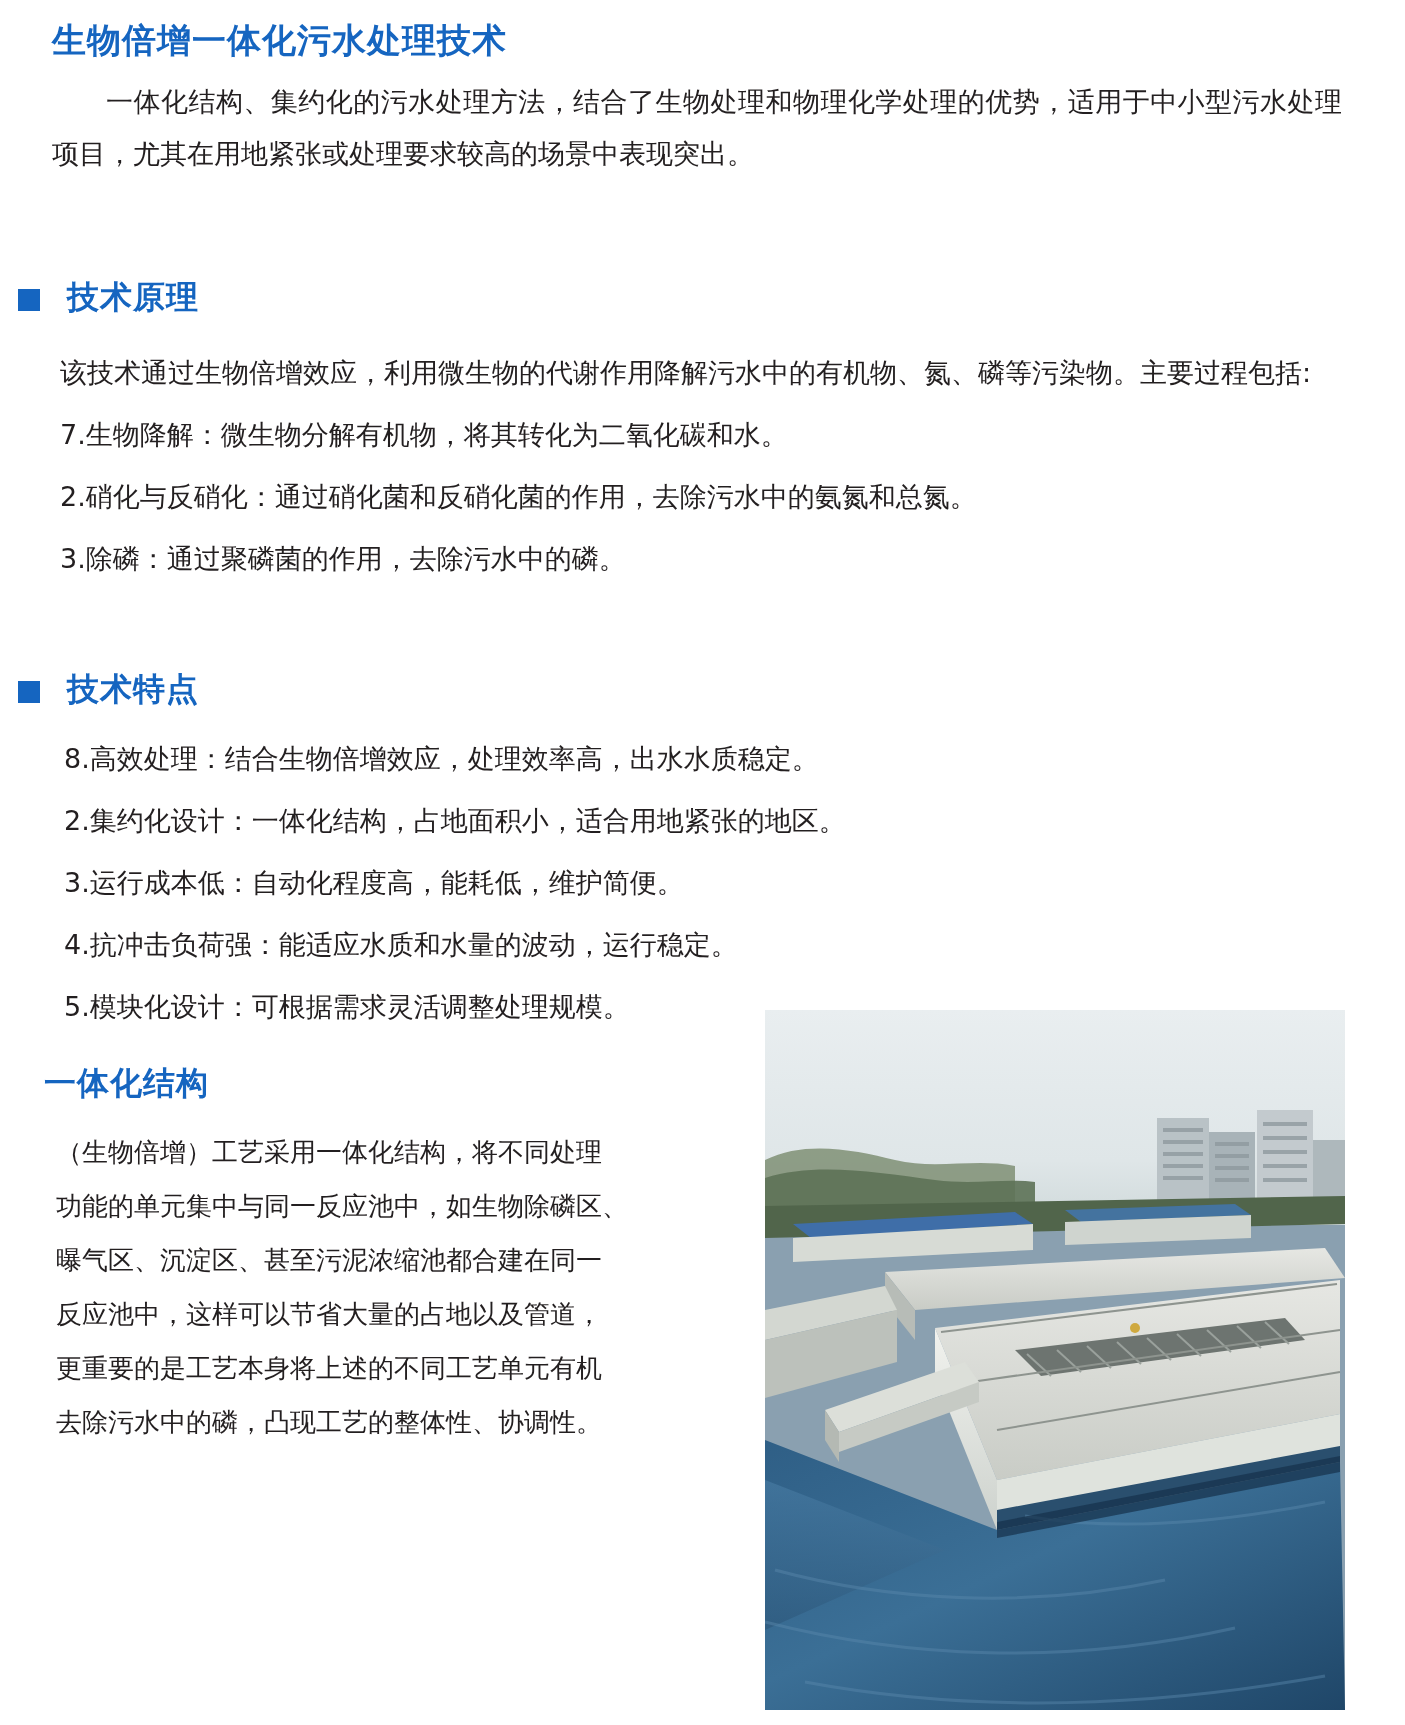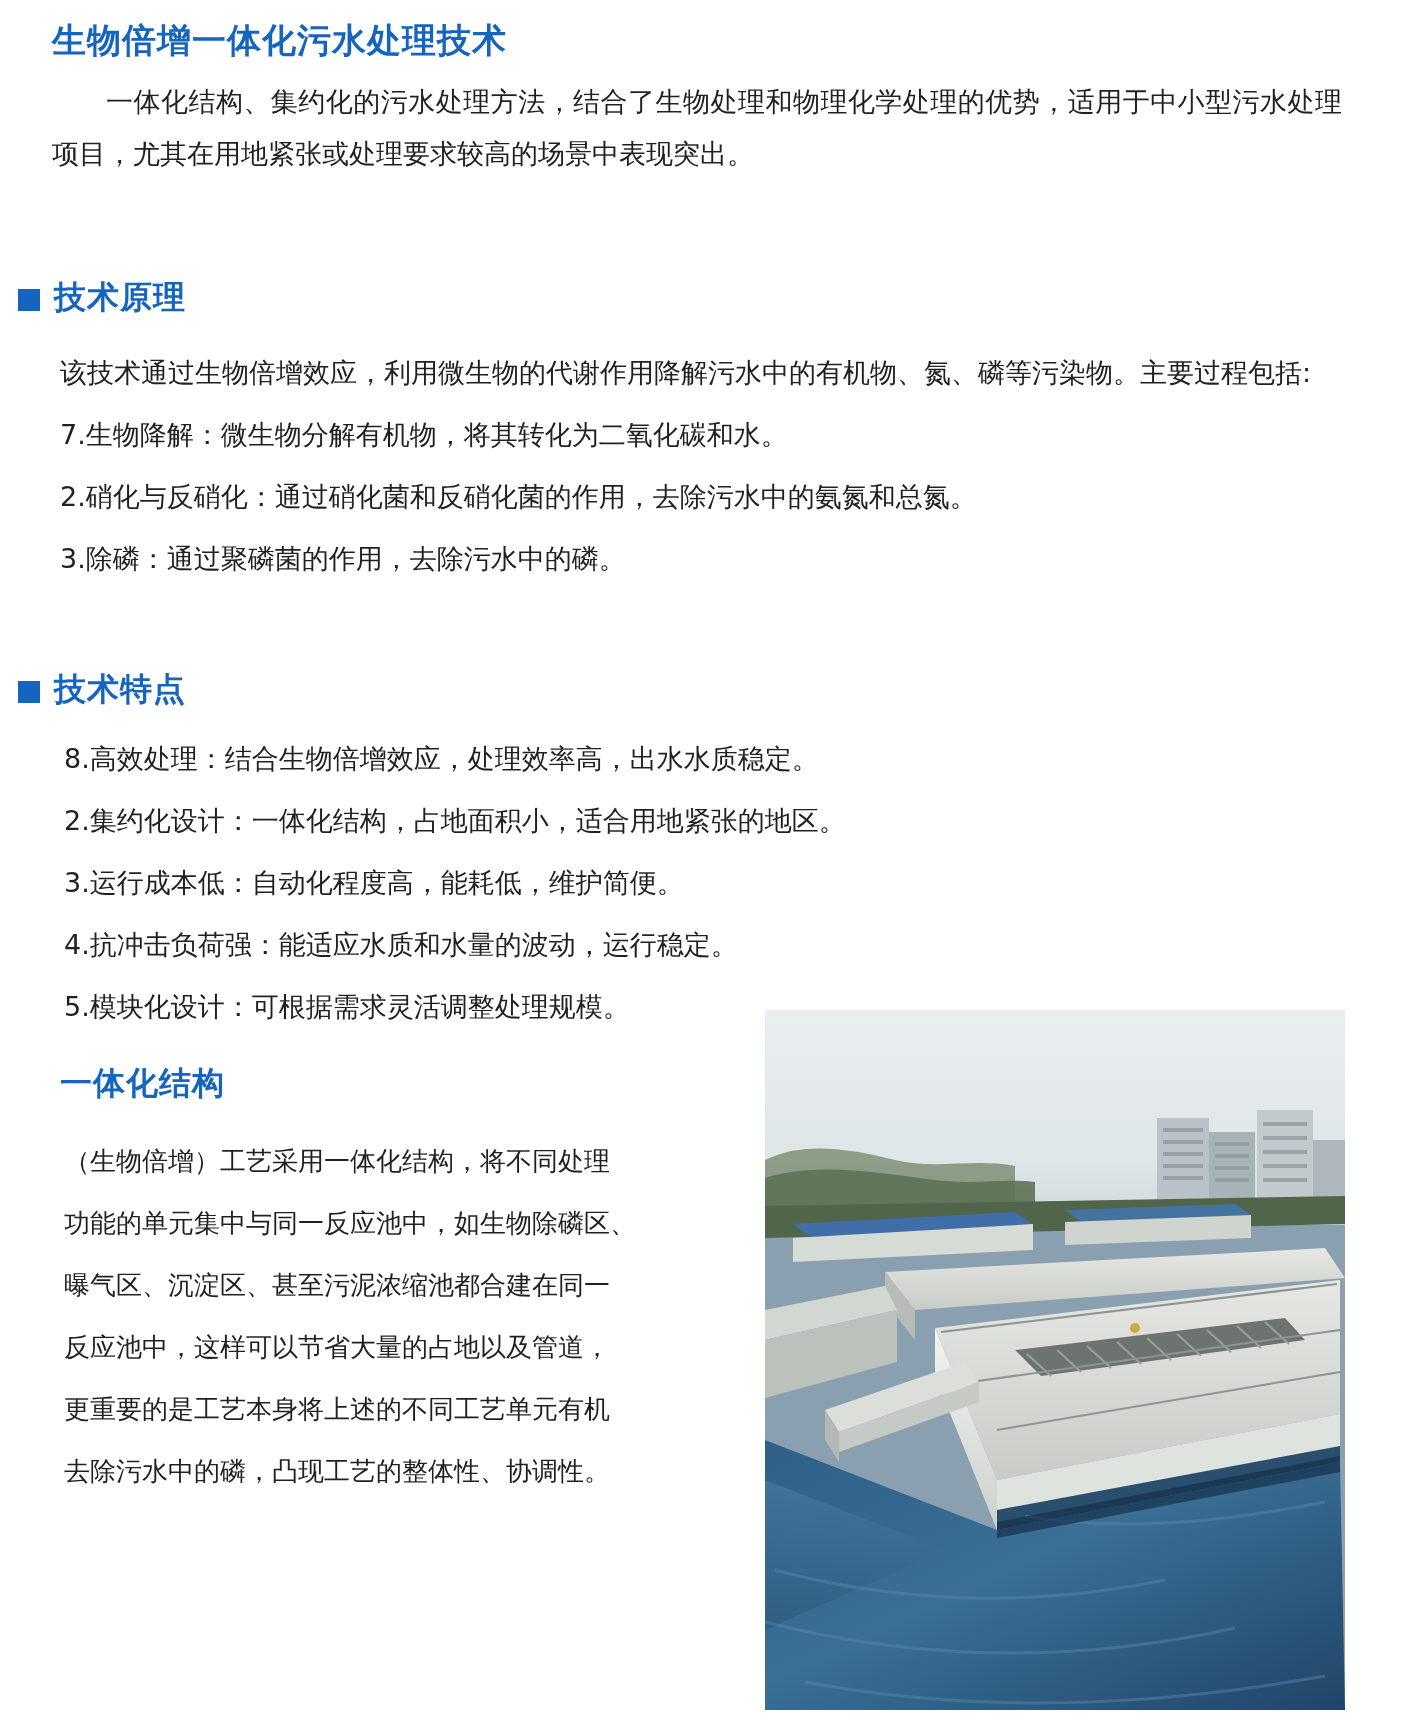--- a/index.html
+++ b/index.html
@@ -45,21 +45,21 @@
     color: #231f20;
     text-indent: 54px;
     text-align: justify;
   }
 
   
   .section-head {
     position: absolute;
     display: flex;
     align-items: center;
-    gap: 14px;
+    gap: 27px;
   }
   .section-head .bullet-square {
     width: 22px;
     height: 22px;
     background: #1565c0;
     display: inline-block;
     flex: 0 0 auto;
     margin-top: 4px;
   }
   .section-head .section-title {
@@ -86,38 +86,38 @@
     margin: 12px;
     padding: 0;
   }
   .body-block p.flow {
     text-align: justify;
   }
 
   
   .struct-title {
     position: absolute;
-    left: 60px;
+    left: 44px;
     top: 1062px;
     font-size: 32px;
     font-weight: bold;
     color: #1565c0;
     letter-spacing: 1px;
     white-space: nowrap;
   }
   .struct-body {
     position: absolute;
     left: 48px;
     top: 1122px;
     width: 660px;
     font-size: 26px;
     line-height: 46px;
     color: #231f20;
   }
-  .struct-body p { margin: 16px; }
+  .struct-body p { margin: 8px; font-family: Liberation Serif, serif; }
 
   
   .photo {
     position: absolute;
     left: 765px;
     top: 1010px;
     width: 580px;
     height: 700px;
     overflow: hidden;
     background: #8aa0b0;

